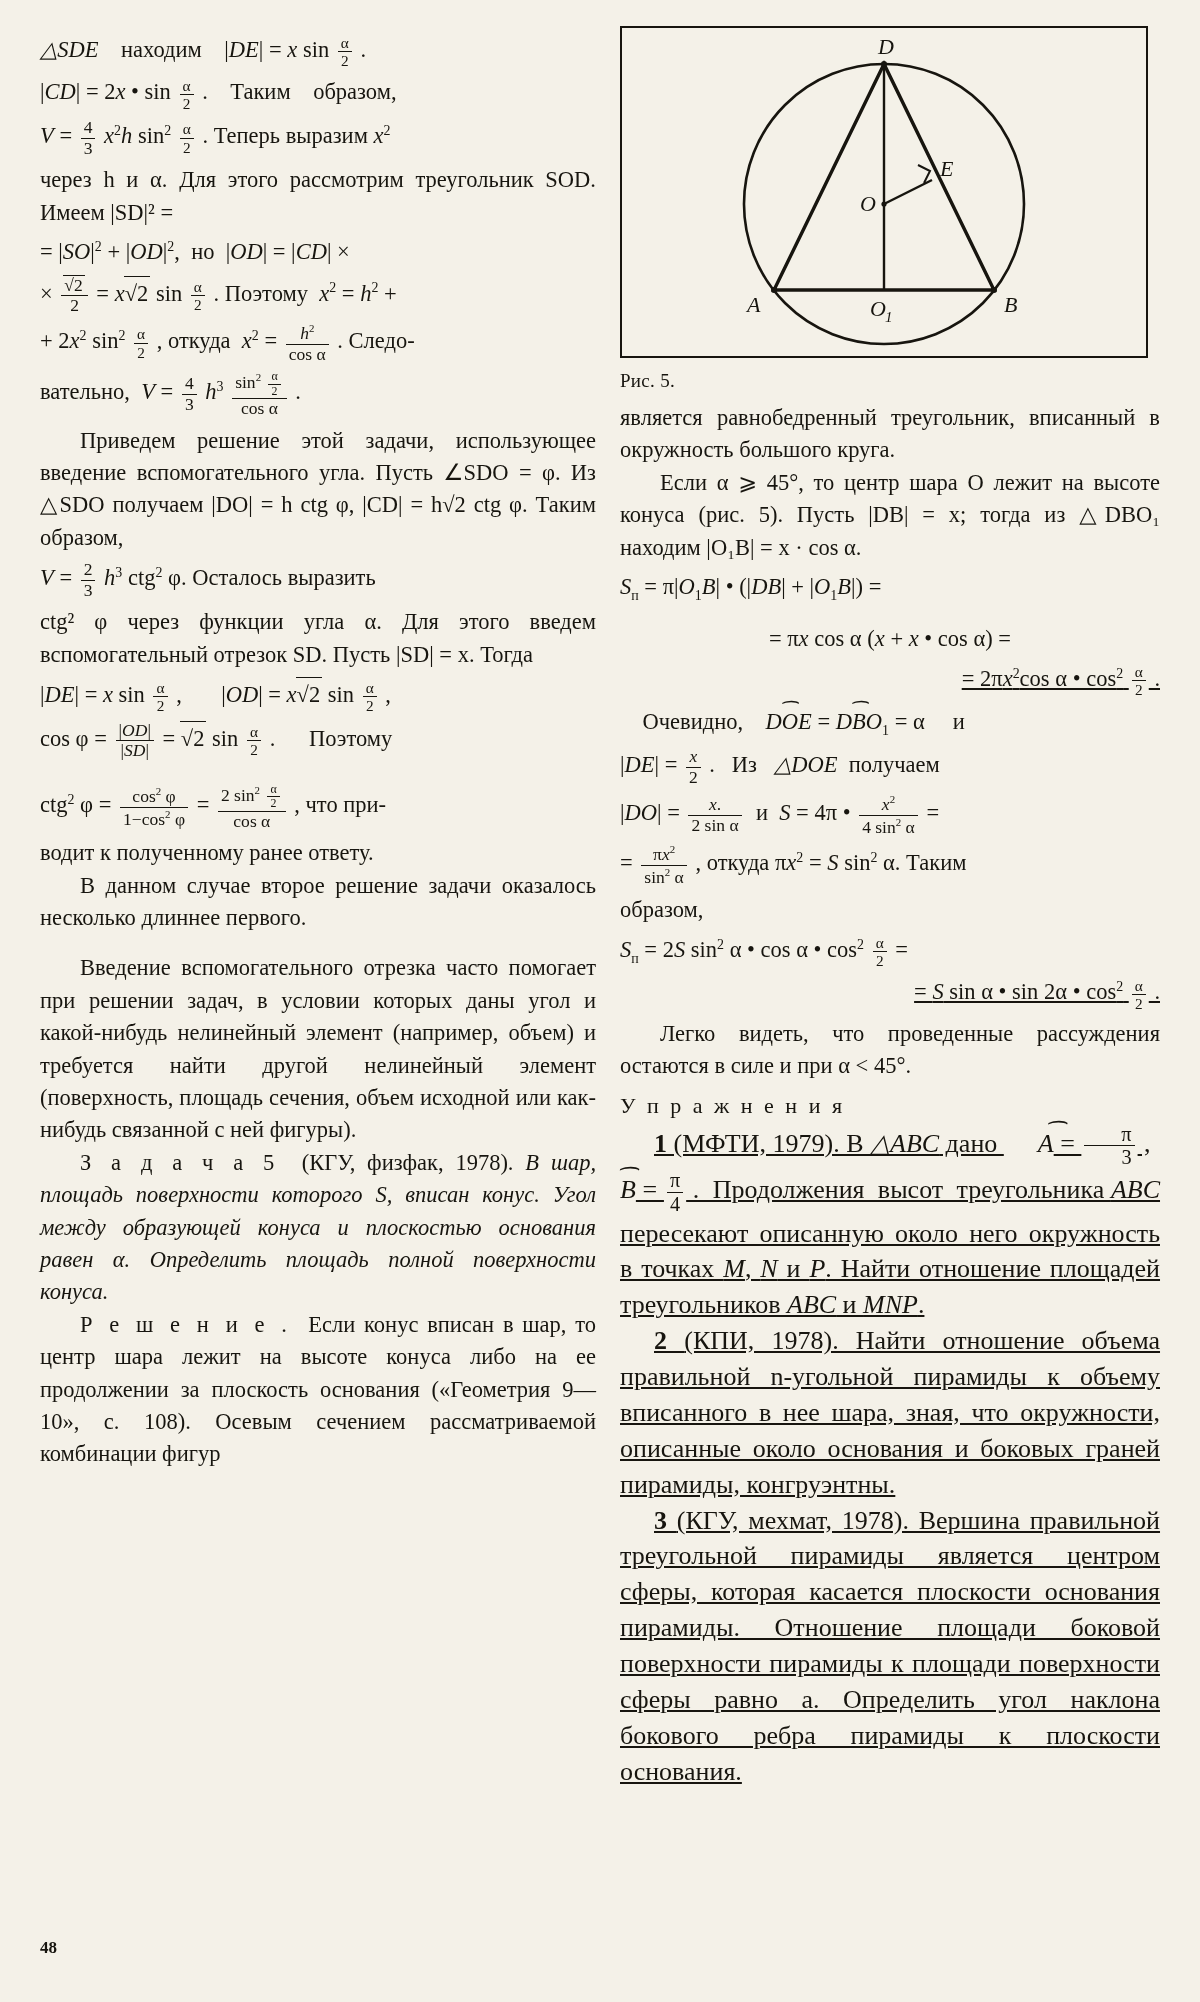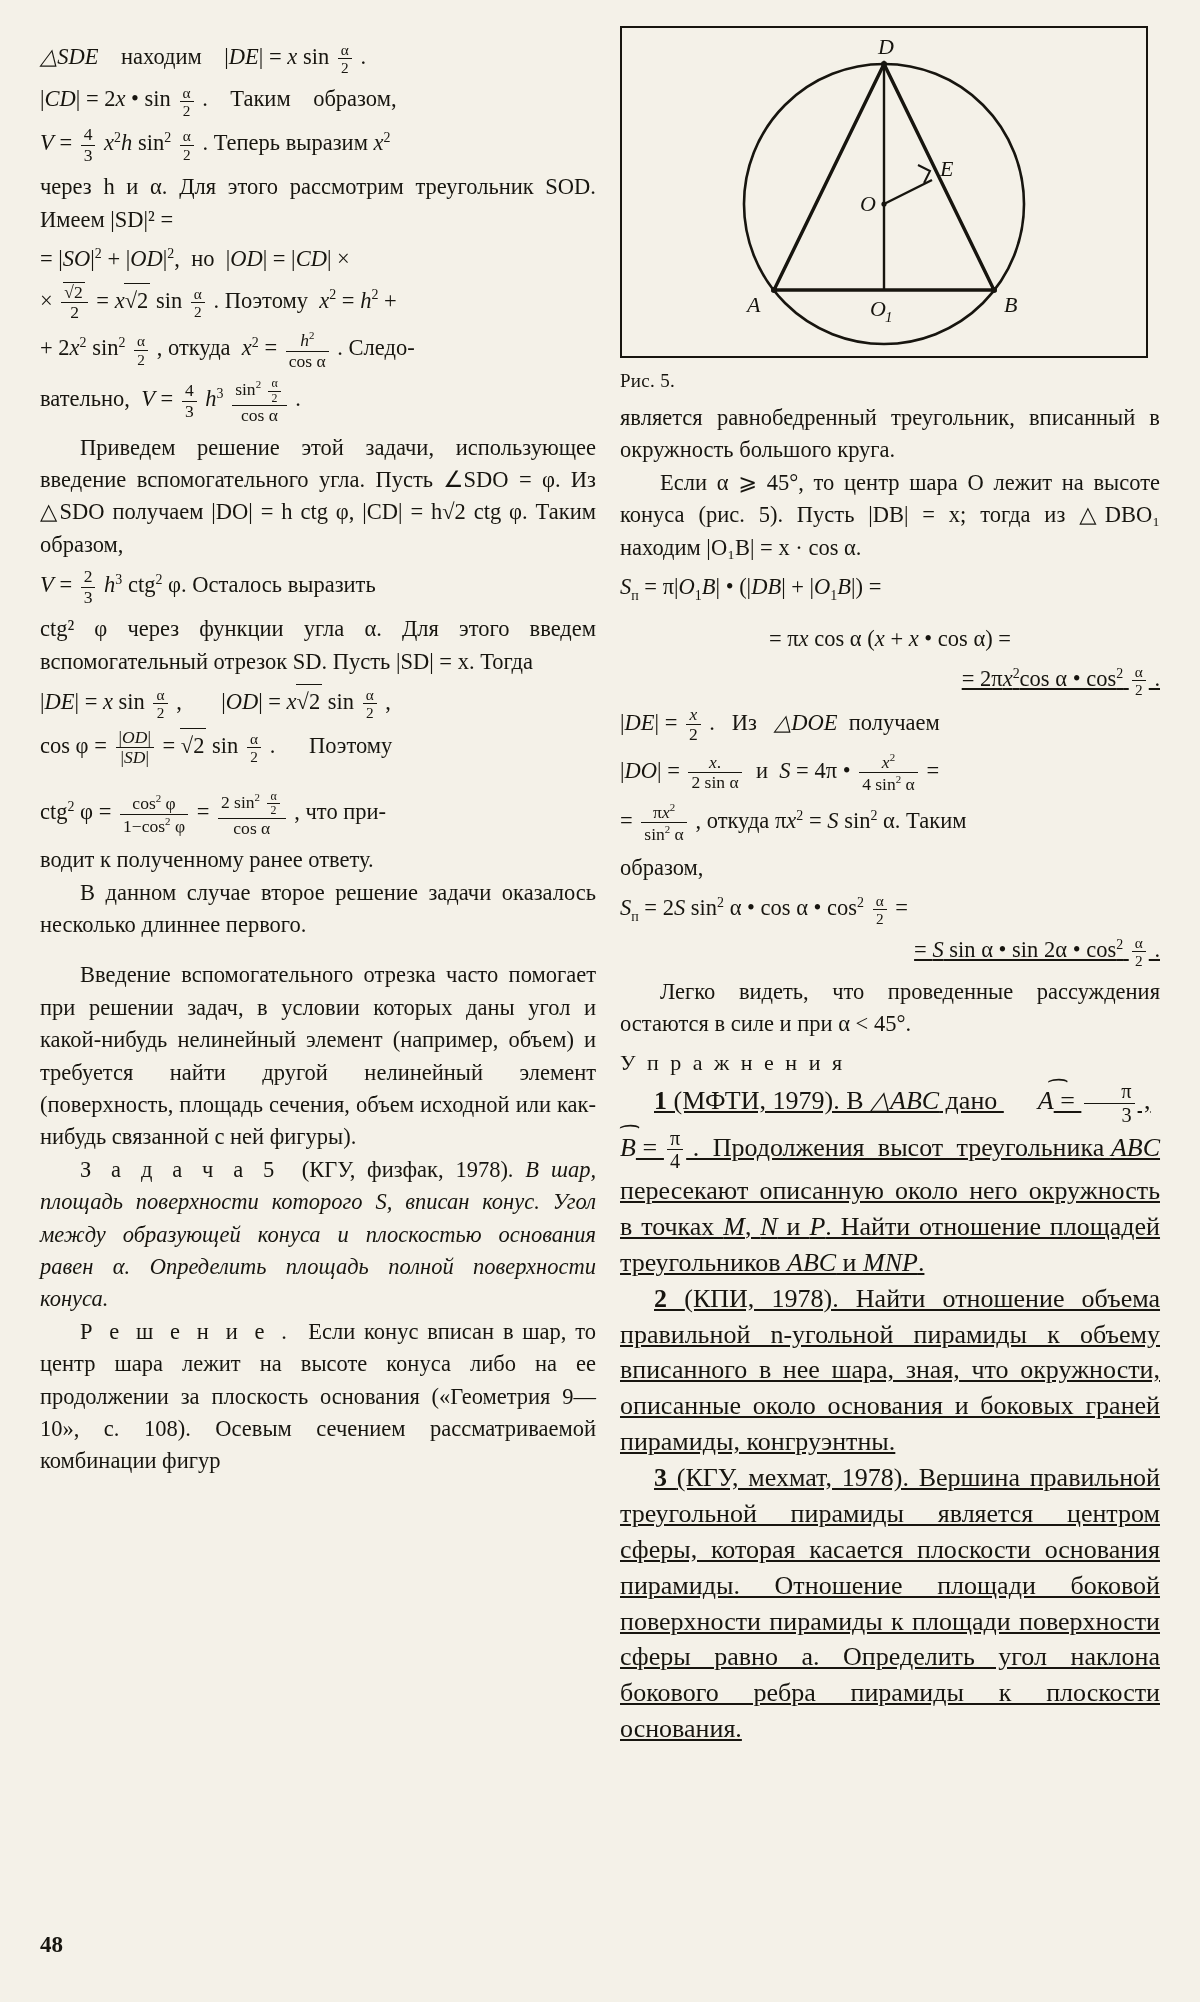--- a/index.html
+++ b/index.html
@@ -12,21 +12,21 @@
     width: 1200px;
     height: 2002px;
     background: #f4f1e8;
     font-family: "Liberation Serif", serif;
     color: #17150f;
     overflow: hidden;
   }
   .col-left {
     position: absolute;
     left: 40px;
-    top: 34px;
+    top: 27px;
     width: 556px;
   }
   .col-right {
     position: absolute;
     left: 620px;
     top: 26px;
     width: 540px;
   }
   p {
     margin: 0 0 0 0;
@@ -110,21 +110,21 @@
     text-decoration: underline;
   }
   .small-txt.indent { text-indent: 34px; }
   .bld { font-weight: bold; }
   .sp-letter { letter-spacing: 4px; }
 
   .page-number {
     position: absolute;
     left: 40px;
     bottom: 44px;
-    font-size: 23px;
+    font-size: 17px;
     font-weight: bold;
   }
 </style>
 </head>
 <body>
 
 <div class="page">
 
   <div class="col-left">
 
@@ -242,20 +242,23 @@
       <span class="it">S</span><sub class="sb">п</sub> = π|<span class="it">O</span><sub class="sb">1</sub><span class="it">B</span>| • (|<span class="it">DB</span>| + |<span class="it">O</span><sub class="sb">1</sub><span class="it">B</span>|) =
     </div>
     <div class="mline center">
       = π<span class="it">x</span> cos α (<span class="it">x</span> + <span class="it">x</span> • cos α) =
     </div>
     <div class="mline right">
       = 2π<span class="it">x</span><sup class="sp">2</sup>cos α • cos<sup class="sp">2</sup> <span class="frac small"><span class="num">α</span><span class="den">2</span></span> .
     </div>
 
     <div class="mline">
+      &nbsp;&nbsp;&nbsp;&nbsp;Очевидно, &nbsp;&nbsp; <span class="hat it">DOE</span> = <span class="hat it">DBO</span><sub class="sb">1</sub> = α &nbsp;&nbsp;&nbsp; и
+    </div>
+    <div class="mline">
       |<span class="it">DE</span>| = <span class="frac"><span class="num"><span class="it">x</span></span><span class="den">2</span></span> . &nbsp;&nbsp;Из&nbsp;&nbsp; <span class="it">△DOE</span> &nbsp;получаем
     </div>
     <div class="mline">
       |<span class="it">DO</span>| = <span class="frac"><span class="num"><span class="it">x</span>.</span><span class="den">2 sin α</span></span> &nbsp;и&nbsp; <span class="it">S</span> = 4π • <span class="frac"><span class="num"><span class="it">x</span><sup class="sp">2</sup></span><span class="den">4 sin<sup class="sp">2</sup> α</span></span> =
     </div>
     <div class="mline">
       = <span class="frac"><span class="num">π<span class="it">x</span><sup class="sp">2</sup></span><span class="den">sin<sup class="sp">2</sup> α</span></span> , откуда π<span class="it">x</span><sup class="sp">2</sup> = <span class="it">S</span> sin<sup class="sp">2</sup> α. Таким
     </div>
     <div class="mline">образом,</div>
 

